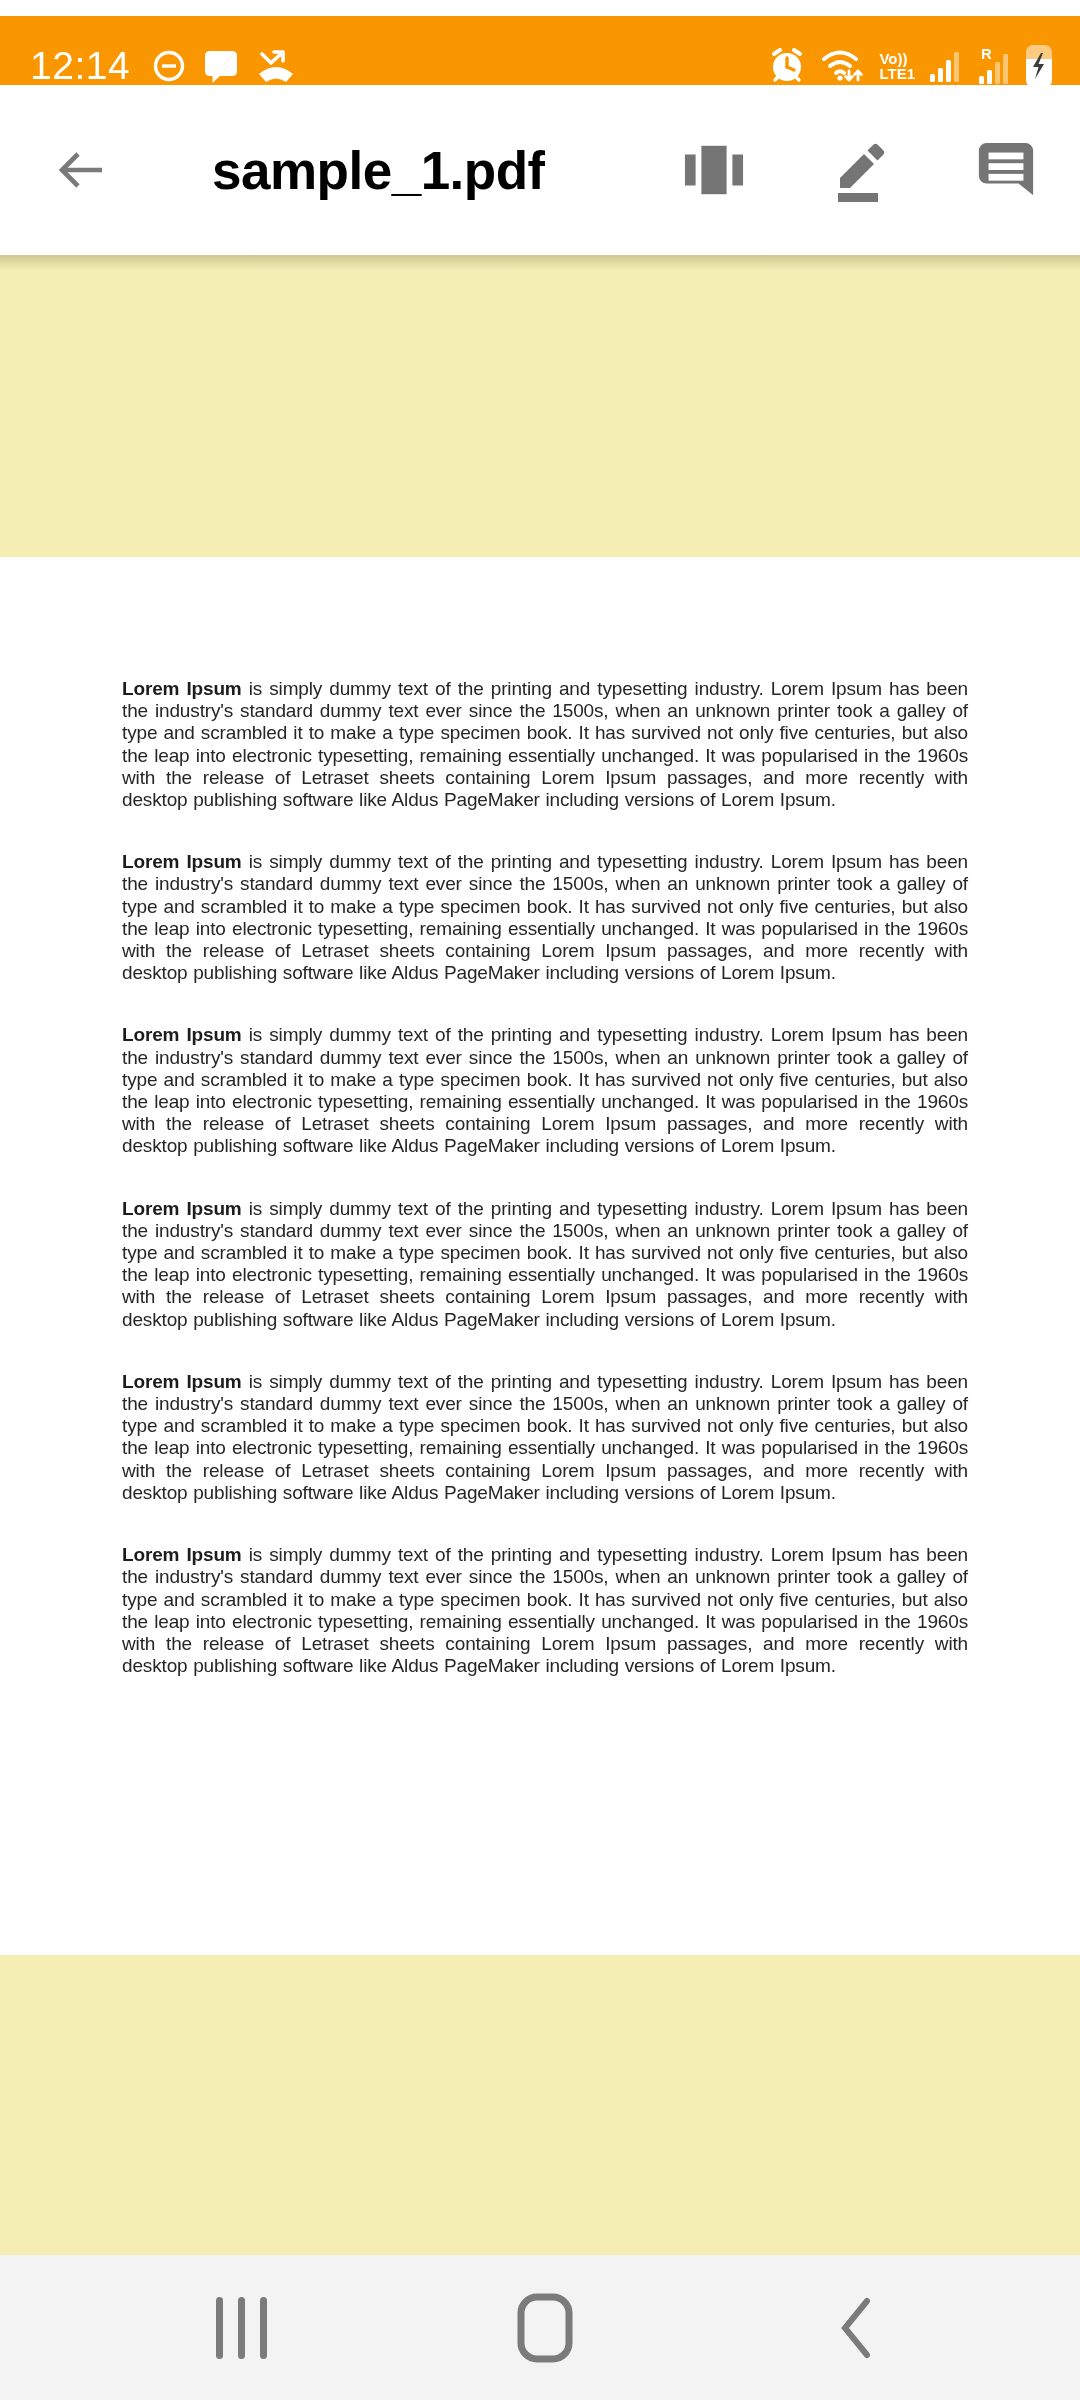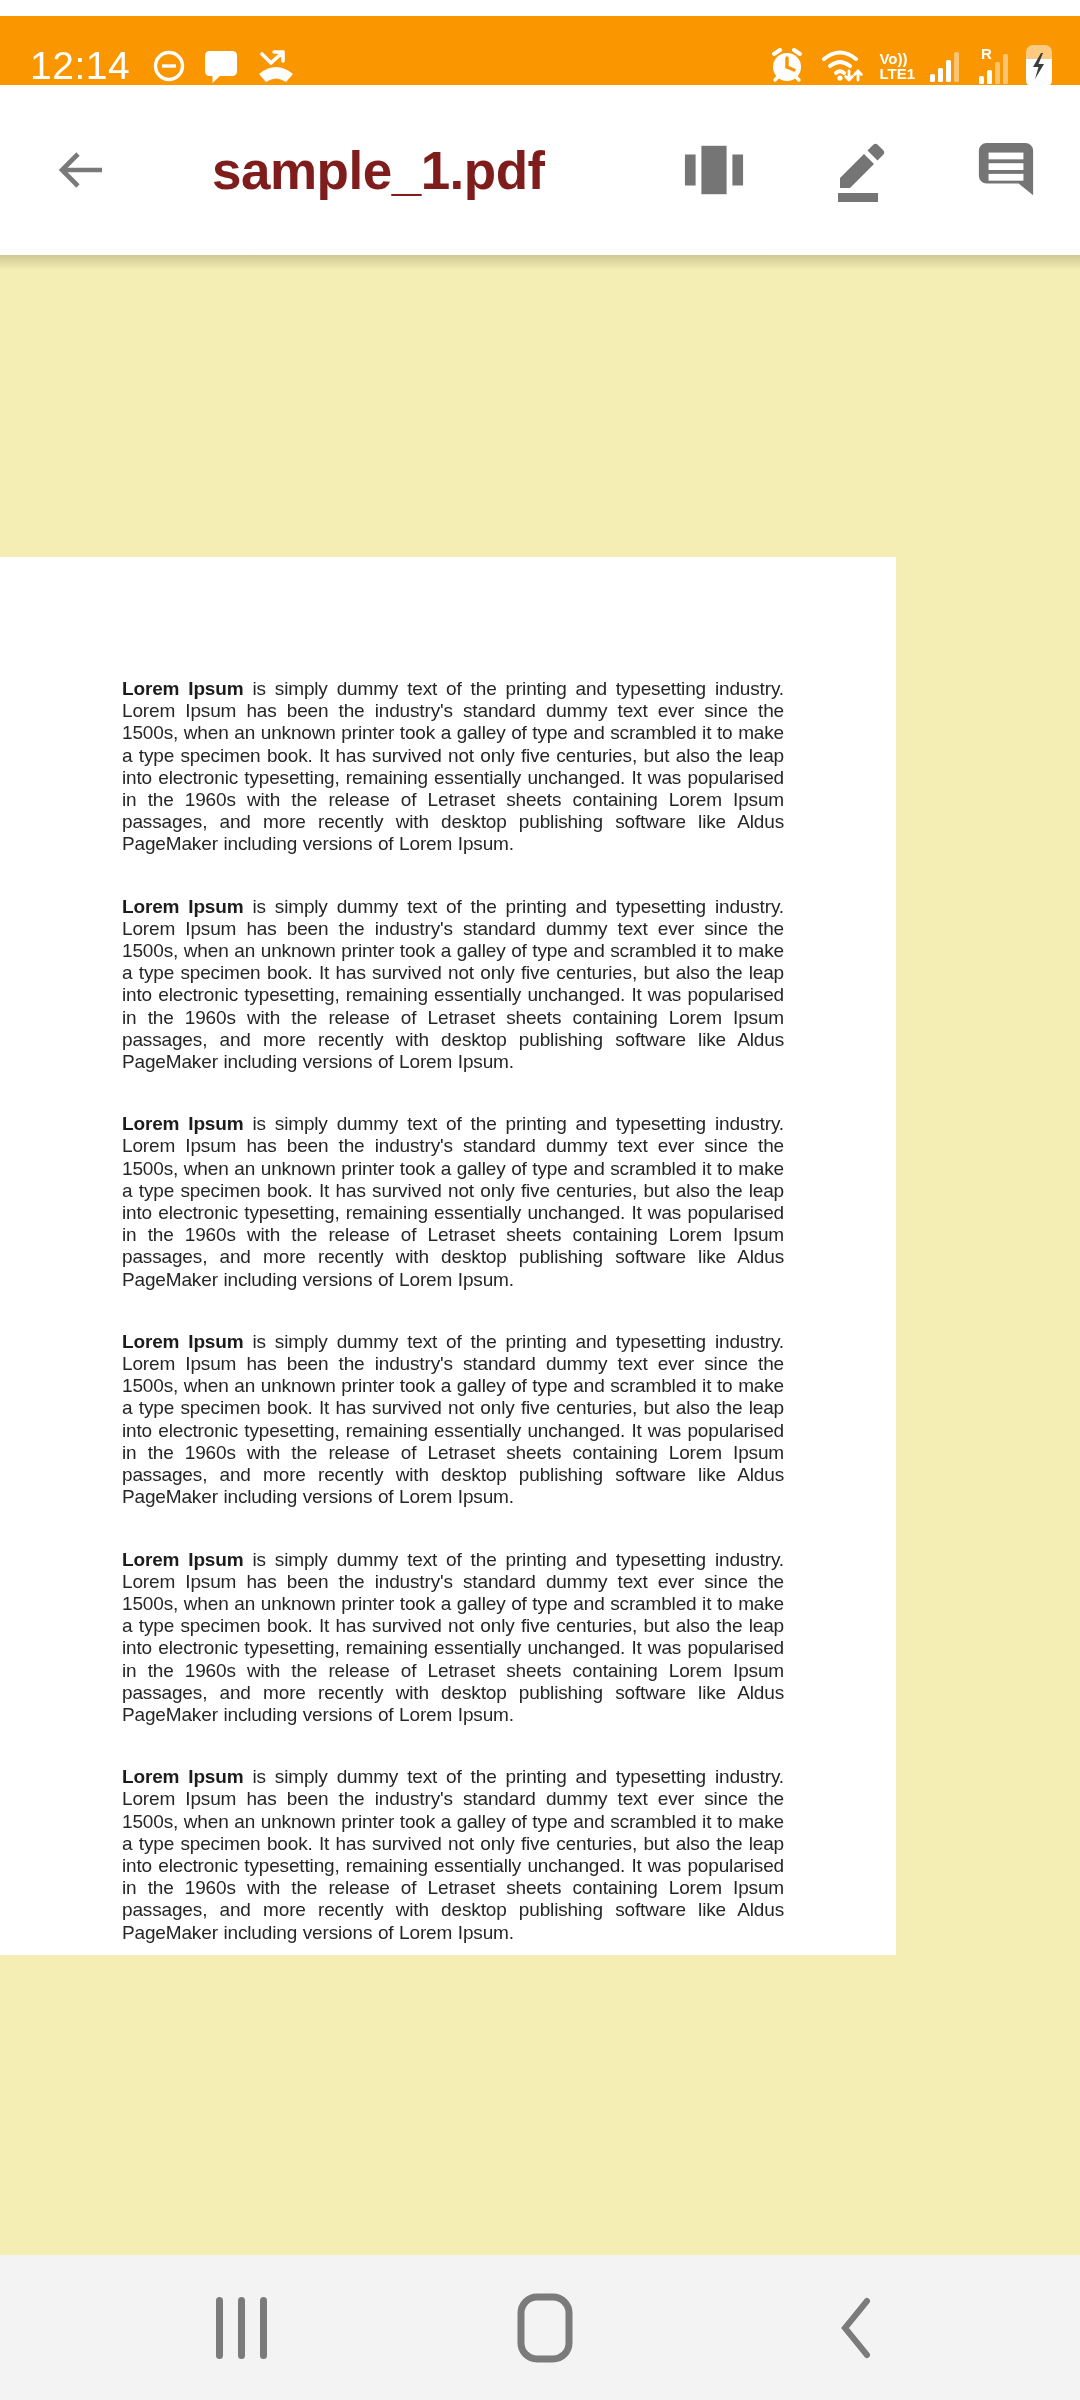--- a/index.html
+++ b/index.html
@@ -18,38 +18,38 @@
   .sb-volte { font-size:15px; font-weight:700; line-height:15px; text-align:left; letter-spacing:0; }
   .sb-ric { display:block; }
 
   
   .toolbar {
     position:absolute; top:85px; left:0; width:1080px; height:170px;
     background:#ffffff; display:flex; align-items:center; padding:0 42px 0 50px;
   }
   .tb-back { width:62px; height:62px; flex:0 0 auto; display:flex; align-items:center; justify-content:center; }
   .tb-title {
-    font-size:53px; font-weight:600; color:#7f1d1d; letter-spacing:-0.5px;
+    font-size:53px; font-weight:600; color:#000000; letter-spacing:-0.5px;
     margin-left:100px; white-space:nowrap; overflow:hidden;
   }
   .tb-actions { margin-left:auto; display:flex; align-items:center; gap:82px; }
   .tb-btn { width:64px; height:64px; display:flex; align-items:center; justify-content:center; }
 
   
   .content {
     position:absolute; top:255px; left:0; width:1080px; height:2000px;
     background:#f4eeb4; overflow:hidden;
   }
   .content::before {
     content:""; position:absolute; top:0; left:0; width:100%; height:15px;
     background:linear-gradient(rgba(60,50,10,0.20), rgba(60,50,10,0));
     pointer-events:none;
   }
   .pdf-page {
-    position:absolute; top:302px; left:0; width:896px; height:1398px;
+    position:absolute; top:302px; left:0; width:1080px; height:1398px;
     background:#ffffff; padding:121px 112px 0 122px;
   }
   .pdf-page p {
     font-size:19px; line-height:22.2px; color:#262626;
     text-align:justify; letter-spacing:-0.15px; word-spacing:0.5px;
     margin:0 0 40px 0;
   }
   .pdf-page p b { font-weight:700; color:#1c1c1c; }
 
   

